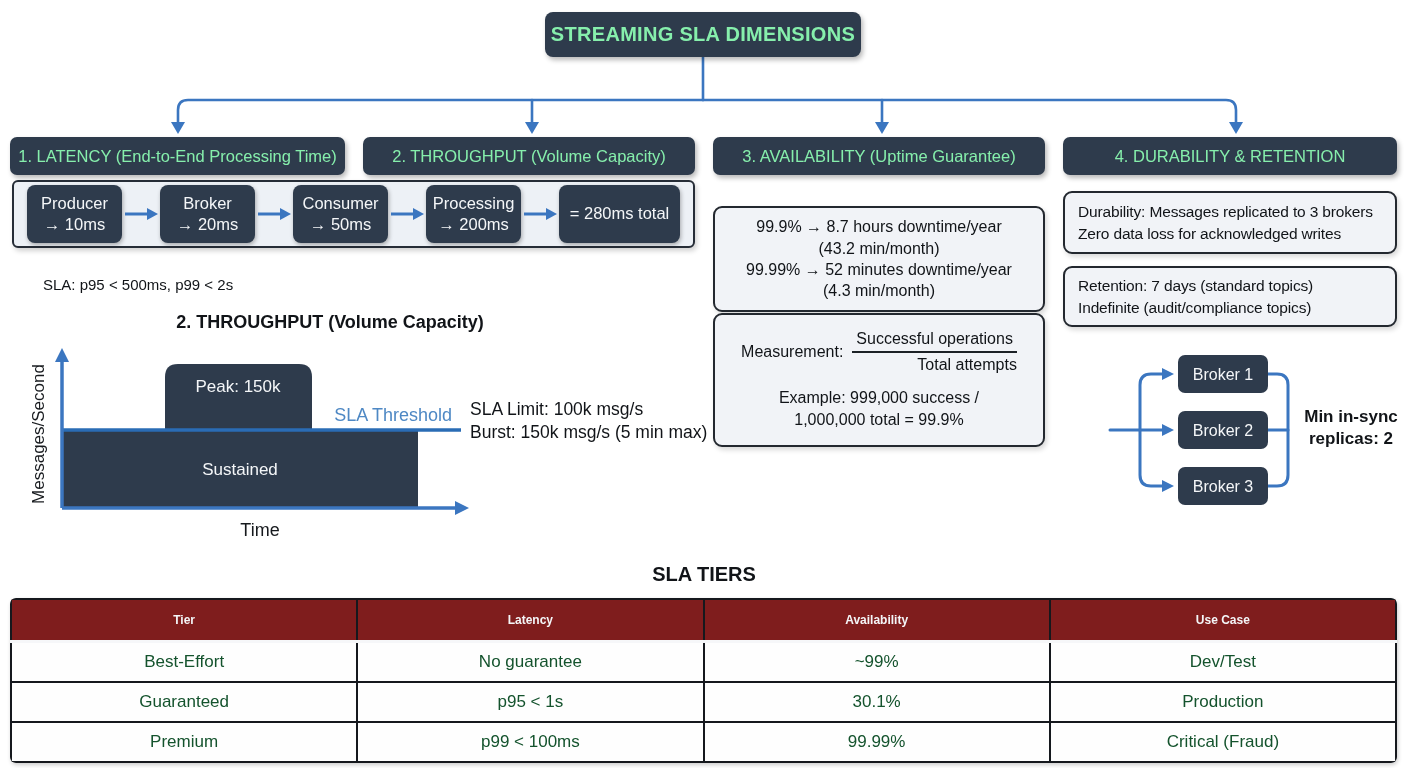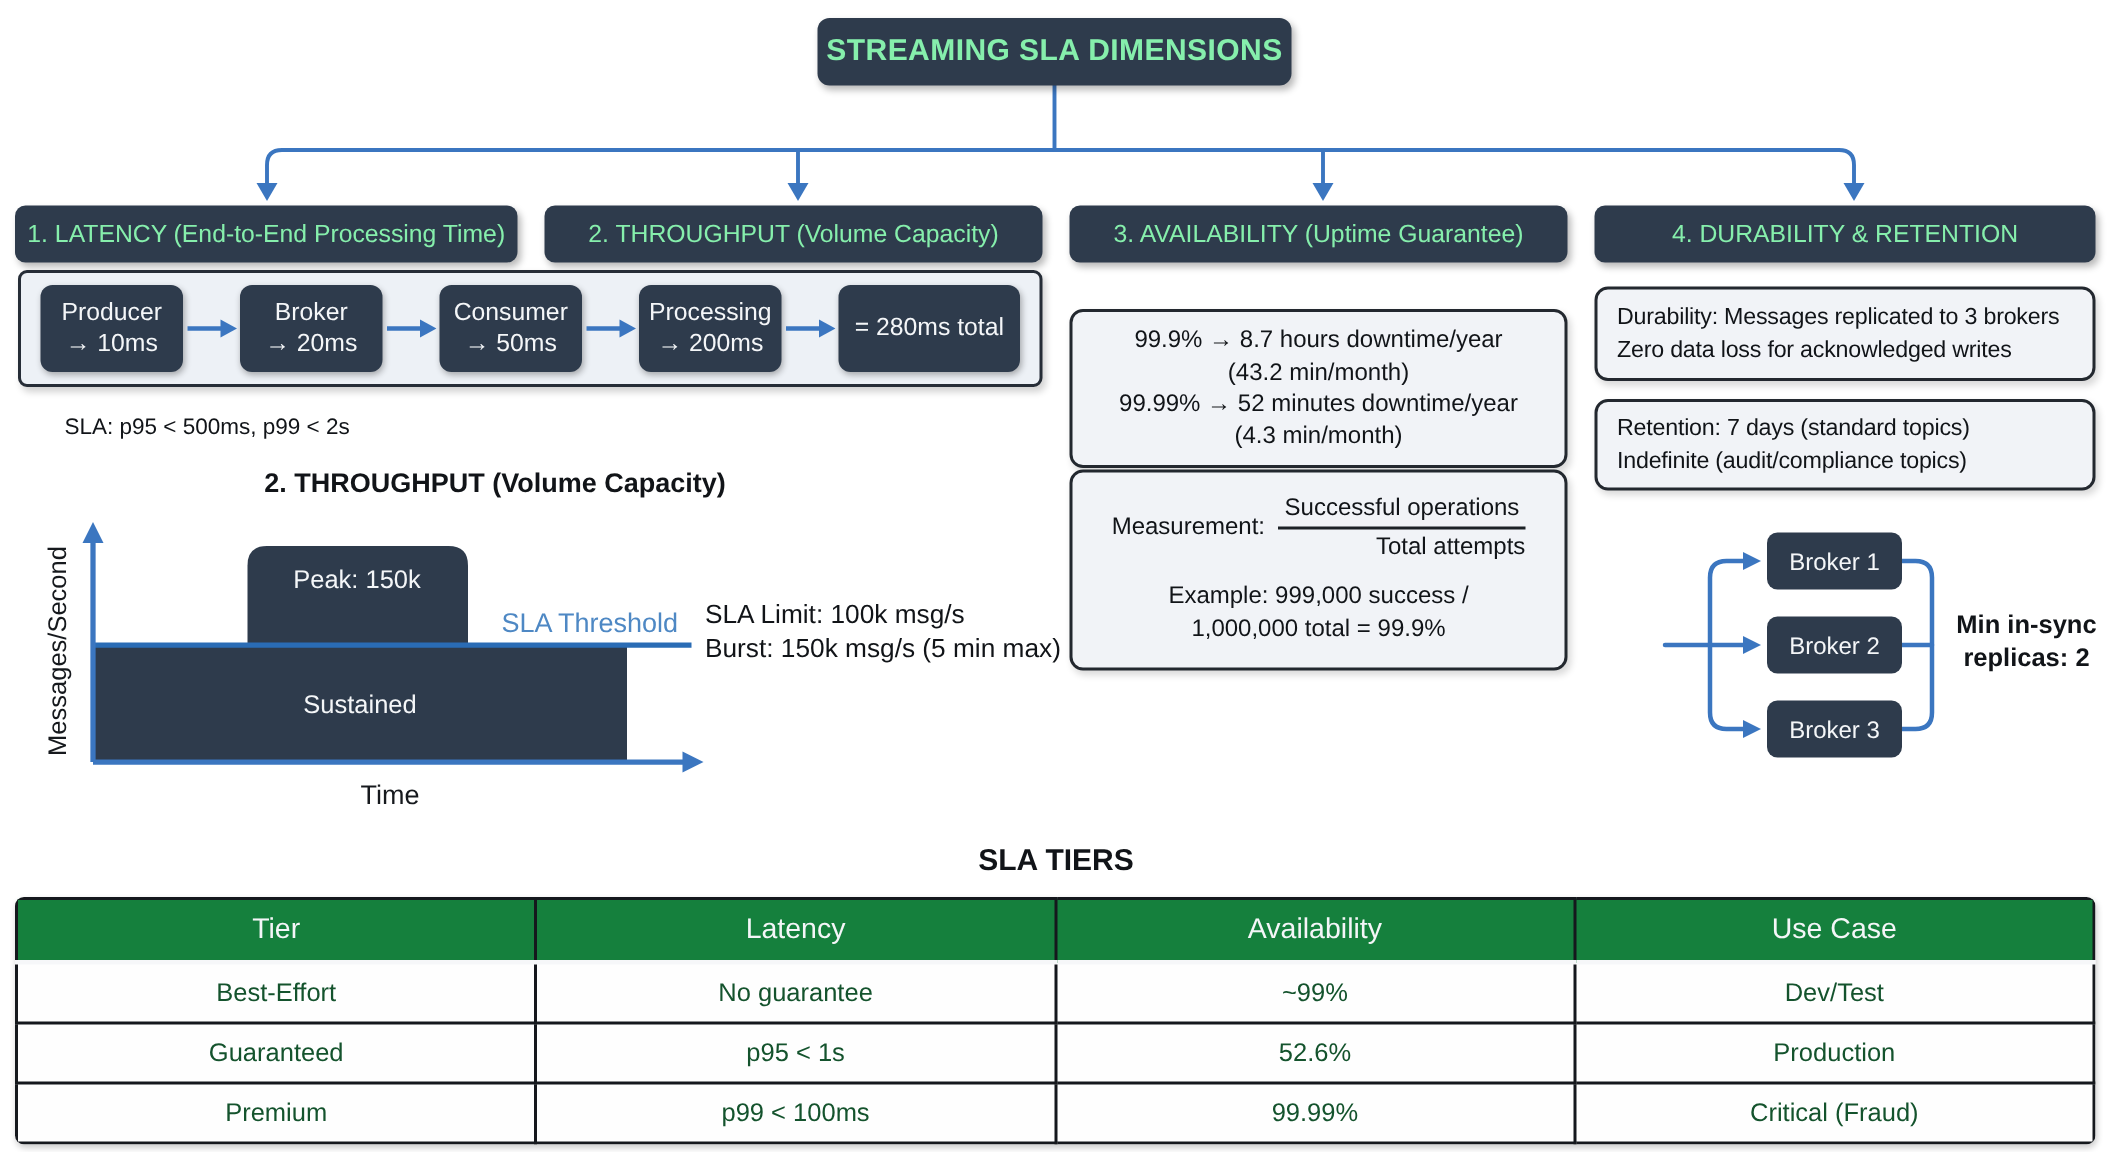--- a/index.html
+++ b/index.html
@@ -15,21 +15,21 @@
     box-shadow:2px 3px 5px rgba(0,0,0,0.28);
   }
   .title-box{left:545px;top:12px;width:316px;height:45px;font-size:20px;font-weight:600;letter-spacing:.3px;}
   .branch-header{top:137px;height:38px;font-size:16.5px;font-weight:500;border-radius:7px;}
   #bh1{left:10px;width:335px;}
   #bh2{left:363px;width:332px;}
   #bh3{left:713px;width:332px;}
   #bh4{left:1063px;width:334px;}
   
   .flow-panel{
-    left:12px;top:180px;width:683px;height:78px;background:#edf1f6;
+    left:12px;top:180px;width:683px;height:68px;background:#edf1f6;
     border:2px solid #262d37;border-radius:6px;box-shadow:2px 3px 5px rgba(0,0,0,0.18);
     display:flex;align-items:center;justify-content:space-between;padding:0 13px;box-sizing:border-box;
   }
   .flow-box{
     background:#2e3b4c;color:#f4f6f8;border-radius:8px;width:99px;height:58px;
     display:flex;flex-direction:column;align-items:center;justify-content:center;
     font-size:16.5px;line-height:1.3;font-weight:500;box-shadow:1px 2px 4px rgba(0,0,0,0.3);
   }
   .flow-box.total{width:126px;}
   .flow-arrow{flex:0 0 auto;margin:0 2px;}
@@ -51,21 +51,21 @@
   .fraction .den{padding-top:2px;}
   .example{margin-top:12px;text-align:center;line-height:1.35;}
   .dur1{left:1063px;top:191px;width:334px;height:63px;padding-left:13px;font-size:15.5px;font-weight:500;line-height:1.4;letter-spacing:-0.15px;white-space:nowrap;}
   .dur2{left:1063px;top:266px;width:334px;height:61px;padding-left:13px;font-size:15.5px;font-weight:500;line-height:1.4;letter-spacing:-0.15px;white-space:nowrap;}
   .broker-note{left:1294px;top:406px;width:114px;text-align:center;font-size:17px;font-weight:600;line-height:1.3;}
   
   .tiers-title{left:0;top:563px;width:1408px;text-align:center;font-size:20px;font-weight:700;}
   .table-wrap{left:10px;top:598px;width:1387px;border-radius:6px;overflow:hidden;box-shadow:1px 2px 4px rgba(0,0,0,0.2);}
   table.tiers{border-collapse:collapse;width:100%;table-layout:fixed;}
   table.tiers th{
-    background:#15803d;color:#f4f6f8;font-weight:400;font-size:19px;height:38px;
+    background:#7f1d1d;color:#f4f6f8;font-weight:700;font-size:12px;height:38px;
     border:2px solid #15181d;border-bottom:3px solid #f6f7f9;
   }
   table.tiers td{
     background:#fefefe;color:#14532d;font-size:17px;height:36px;text-align:center;
     border:2px solid #15181d;
   }
   svg text{font-family:"Liberation Sans", sans-serif;}
 </style>
 </head>
 <body>
@@ -235,21 +235,21 @@
       <tbody>
         <tr>
           <td>Best-Effort</td>
           <td>No guarantee</td>
           <td>~99%</td>
           <td>Dev/Test</td>
         </tr>
         <tr>
           <td>Guaranteed</td>
           <td>p95 &lt; 1s</td>
-          <td>52.6%</td>
+          <td>30.1%</td>
           <td>Production</td>
         </tr>
         <tr>
           <td>Premium</td>
           <td>p99 &lt; 100ms</td>
           <td>99.99%</td>
           <td>Critical (Fraud)</td>
         </tr>
       </tbody>
     </table>

